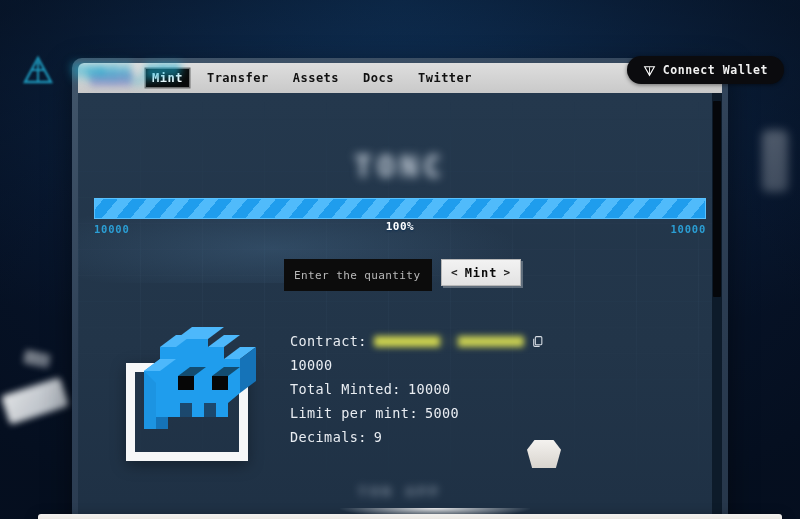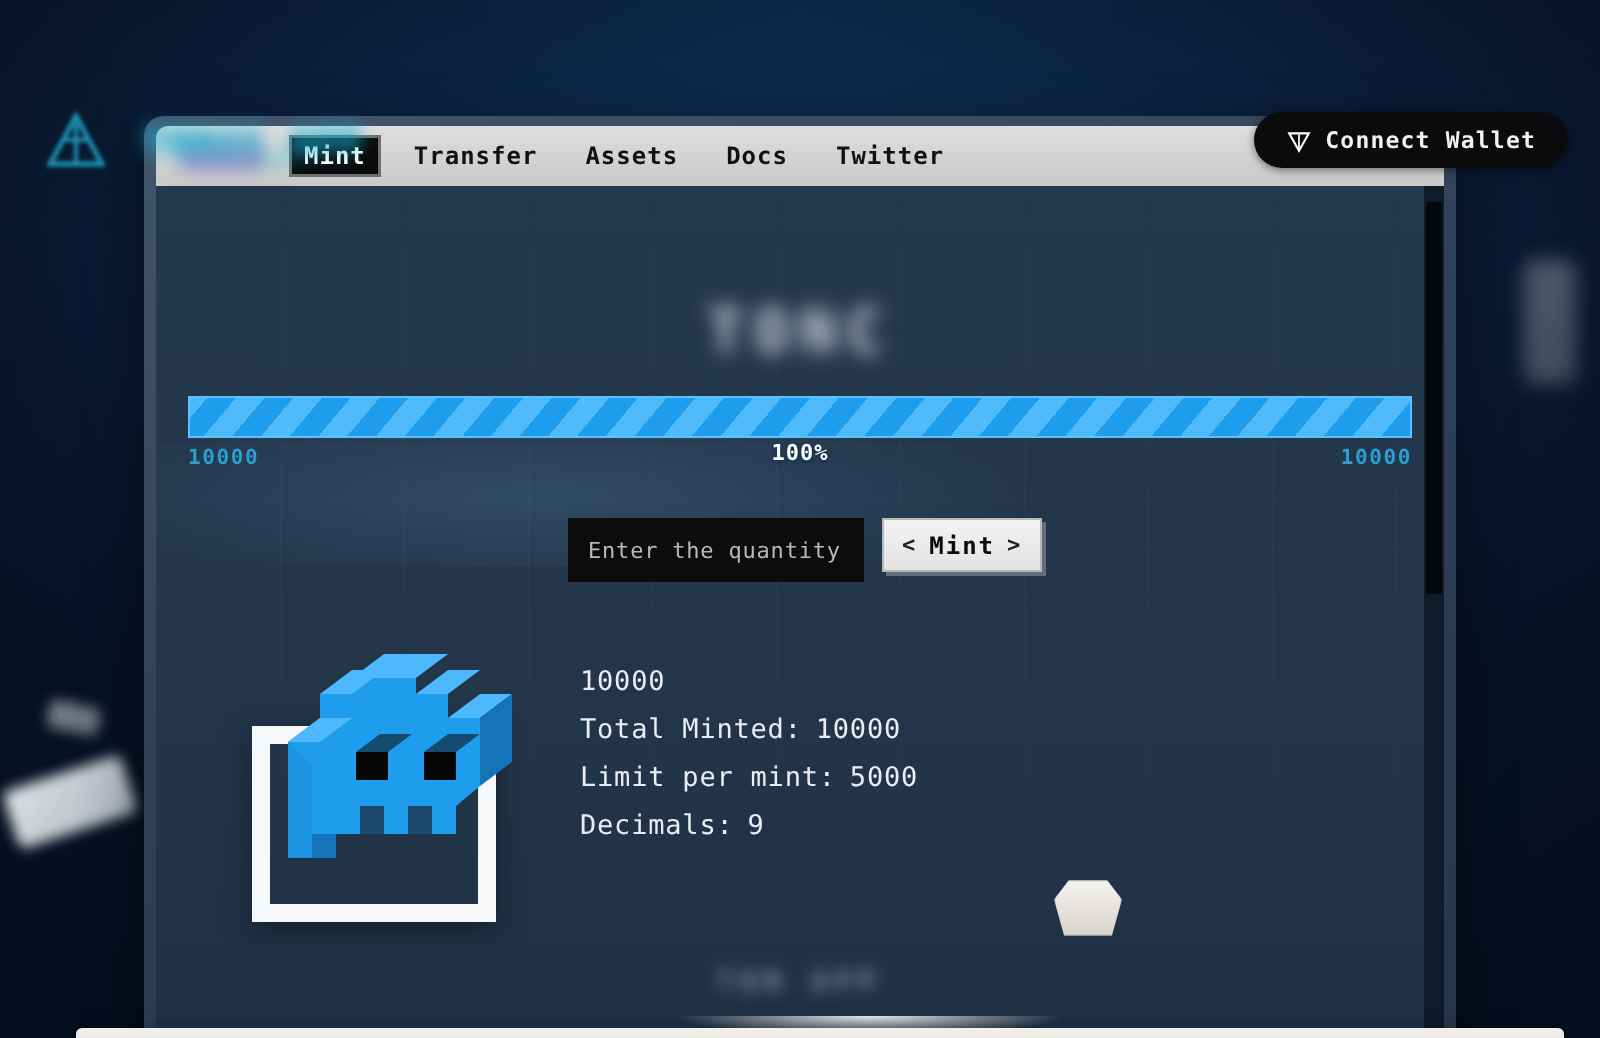--- a/index.html
+++ b/index.html
@@ -409,20 +409,28 @@
             <div class="mint-btn">
               <span class="chev">&lt;</span>
               <span>Mint</span>
               <span class="chev">&gt;</span>
             </div>
           </div>
 
 
           <div class="details">
 
+            <div class="detail-row">
+              <span>Contract:</span>
+              <span class="blur-addr"></span>
+              <svg class="copy-icon" viewBox="0 0 24 24">
+                <rect x="8" y="3" width="12" height="15" rx="2" fill="none" stroke="#d6dce3" stroke-width="2"></rect>
+                <path d="M5 7 v12 a2 2 0 0 0 2 2 h9" fill="none" stroke="#d6dce3" stroke-width="2"></path>
+              </svg>
+            </div>
 
 
             <div class="detail-row">
               <span>10000</span>
             </div>
 
             <div class="detail-row">
               <span>Total Minted:</span>
               <span>10000</span>
             </div>

